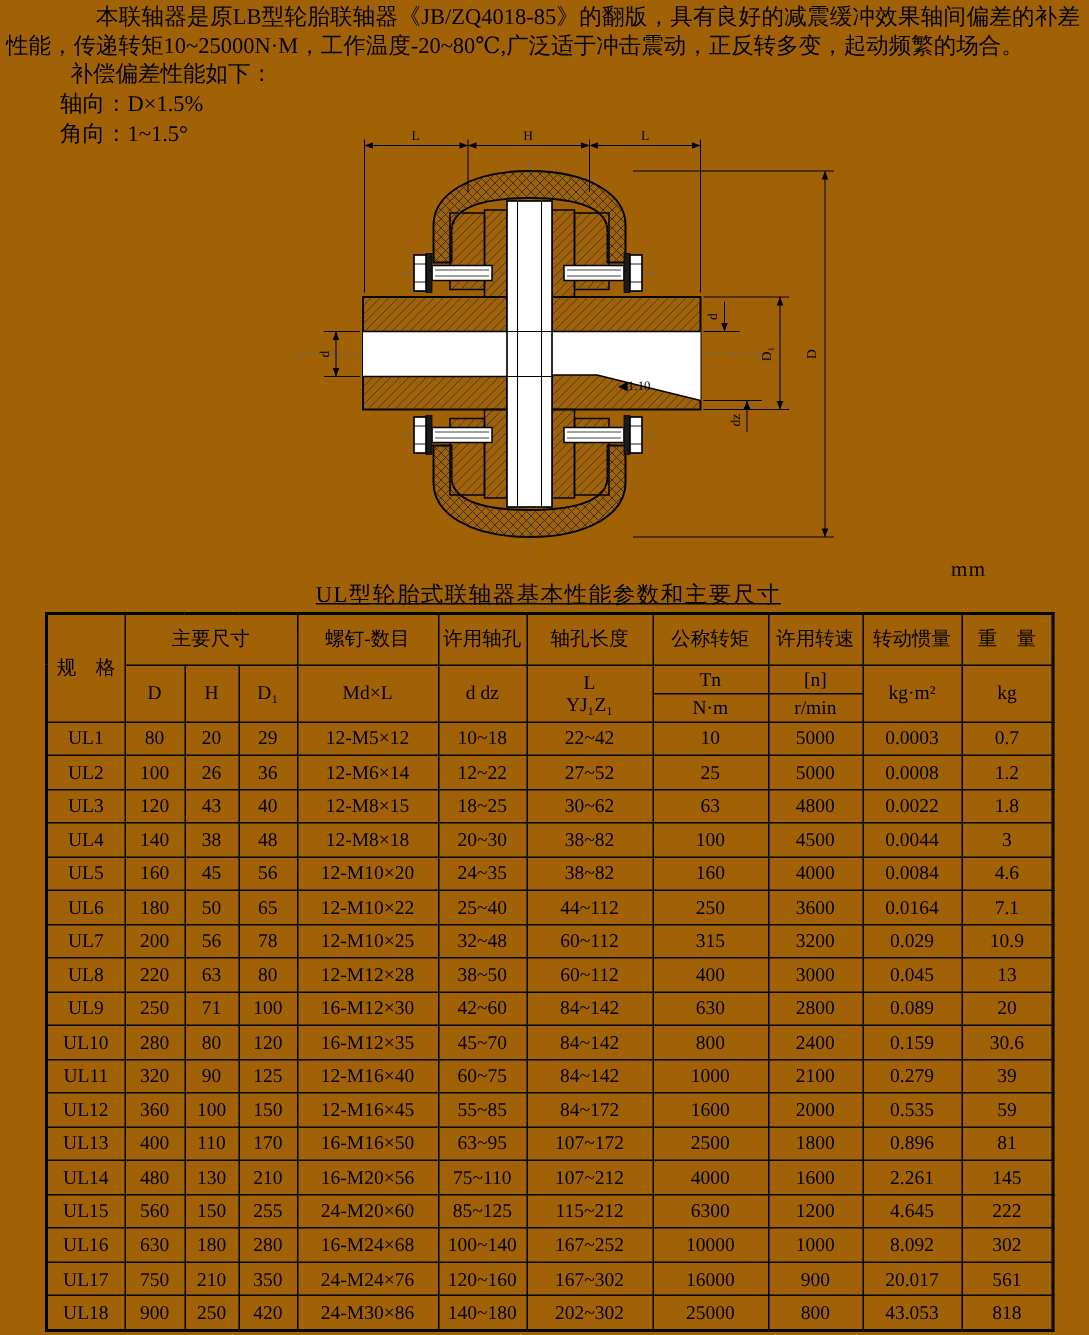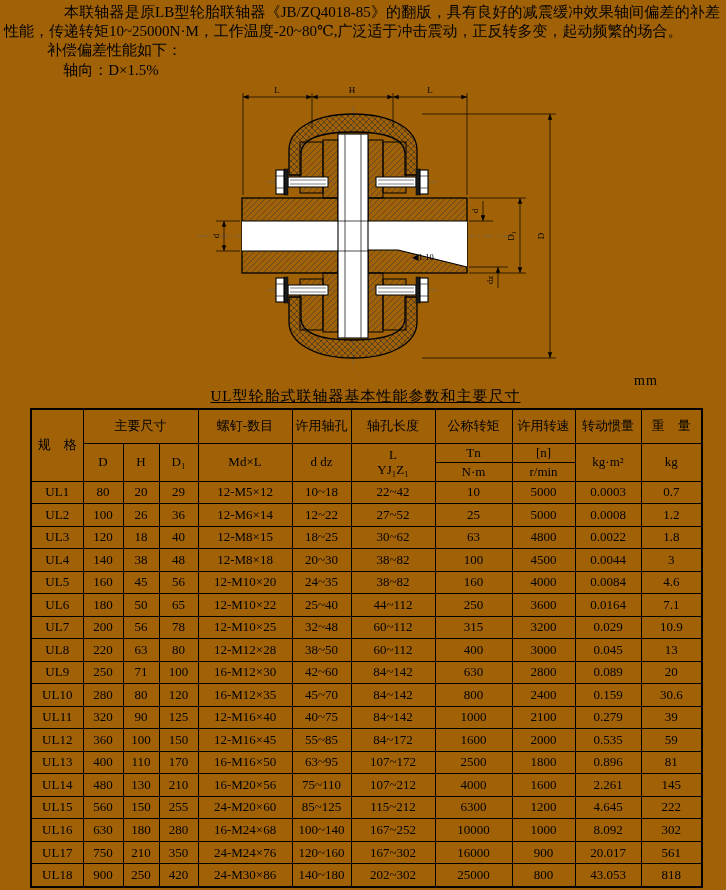--- a/index.html
+++ b/index.html
@@ -5,21 +5,21 @@
   html,body { margin:0; padding:0; background:#fff; }
   body { width:726px; height:890px; font-family:"Liberation Serif","DejaVu Serif",serif; color:#000; }
   .page { position:relative; width:726px; height:890px; background:#a16207; overflow:hidden; }
 
   .intro-paragraph {
     position:absolute; left:4px; top:3px; width:716px;
     font-size:15px; line-height:19px; text-indent:60px;
     text-align:justify;
   }
   .comp-block { position:absolute; left:40px; top:40px; font-size:15px; line-height:20px; }
-  .comp-block div { white-space:nowrap;text-align:center; }
+  .comp-block div { white-space:nowrap; }
   .comp-title { padding-left:7px; }
 
   .drawing-wrap { position:absolute; left:180px; top:80px; width:400px; height:310px; }
 
   .table-caption {
     position:absolute; left:30px; top:387px; width:671px;
     text-align:center; font-size:15px; letter-spacing:1px;text-decoration:underline;
   }
   .unit-label { position:absolute; left:634px; top:373px; font-size:14px; letter-spacing:1px; }
 
@@ -40,20 +40,21 @@
 </head>
 <body>
 
 <div class="page">
 
   <div class="intro-paragraph">本联轴器是原LB型轮胎联轴器《JB/ZQ4018-85》的翻版，具有良好的减震缓冲效果轴间偏差的补差性能，传递转矩10~25000N·M，工作温度-20~80℃,广泛适于冲击震动，正反转多变，起动频繁的场合。</div>
 
   <div class="comp-block">
     <div class="comp-title">补偿偏差性能如下：</div>
     <div>轴向：D×1.5%</div>
+    <div>角向：1~1.5°</div>
   </div>
 
   <div class="drawing-wrap">
   <svg width="400" height="310" viewBox="0 0 400 310">
     <defs>
       <pattern id="h1" patternUnits="userSpaceOnUse" width="6" height="6">
         <path d="M-1,7 L7,-1 M-1,1 L1,-1 M5,7 L7,5" stroke="#3a3a3a" stroke-width="0.6"></path>
       </pattern>
       <pattern id="h2" patternUnits="userSpaceOnUse" width="6" height="6">
         <path d="M-1,7 L7,-1 M-1,1 L1,-1 M5,7 L7,5 M-1,-1 L7,7 M-1,5 L1,7 M5,-1 L7,1" stroke="#2a2a2a" stroke-width="0.6"></path>
@@ -237,21 +238,21 @@
           <td>12~22</td>
           <td>27~52</td>
           <td>25</td>
           <td>5000</td>
           <td>0.0008</td>
           <td>1.2</td>
         </tr>
         <tr>
           <td>UL3</td>
           <td>120</td>
-          <td>18</td>
+          <td>43</td>
           <td>40</td>
           <td>12-M8×15</td>
           <td>18~25</td>
           <td>30~62</td>
           <td>63</td>
           <td>4800</td>
           <td>0.0022</td>
           <td>1.8</td>
         </tr>
         <tr>
@@ -344,21 +345,21 @@
           <td>2400</td>
           <td>0.159</td>
           <td>30.6</td>
         </tr>
         <tr>
           <td>UL11</td>
           <td>320</td>
           <td>90</td>
           <td>125</td>
           <td>12-M16×40</td>
-          <td>40~75</td>
+          <td>60~75</td>
           <td>84~142</td>
           <td>1000</td>
           <td>2100</td>
           <td>0.279</td>
           <td>39</td>
         </tr>
         <tr>
           <td>UL12</td>
           <td>360</td>
           <td>100</td>

